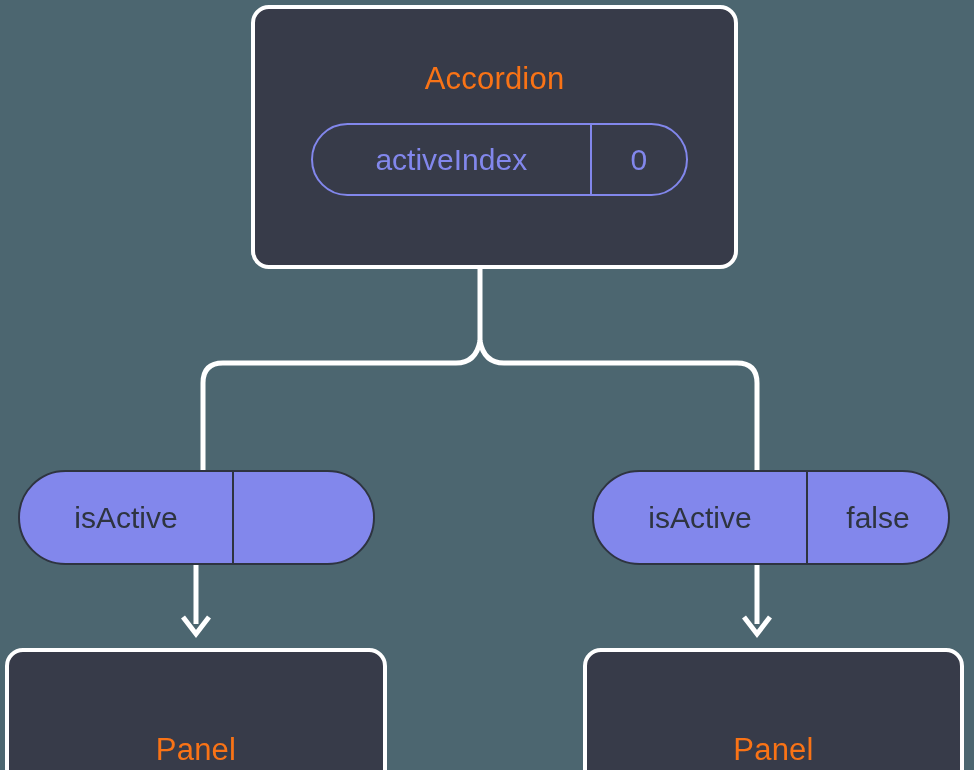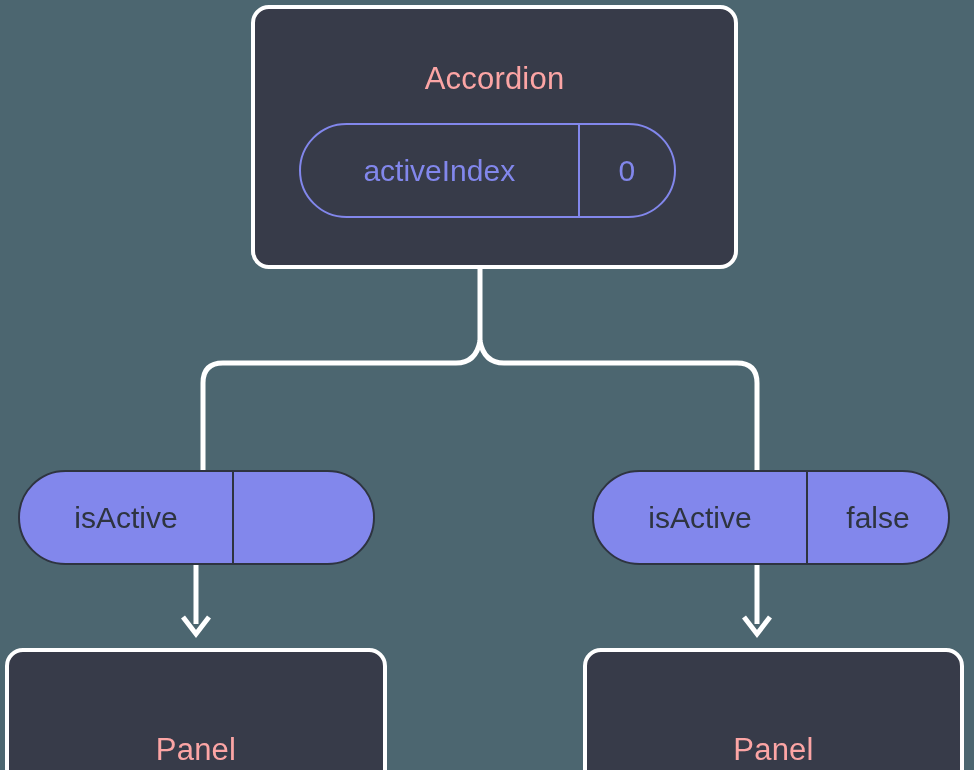--- a/index.html
+++ b/index.html
@@ -40,45 +40,45 @@
     top: 5px;
     width: 487px;
     height: 264px;
   }
 
   .comp-title {
     position: absolute;
     left: 0;
     right: 0;
     text-align: center;
-    color: #fca5a5;
+    color: #f97316;
     font-size: 31px;
     font-weight: 500;
     letter-spacing: 0.2px;
     white-space: nowrap;
   }
 
   #accordion-title { top: 52px; }
 
   
   .state-pill-outline {
     position: absolute;
     display: flex;
     align-items: stretch;
     border: 2px solid #8287ec;
     border-radius: 999px;
     box-sizing: border-box;
     overflow: hidden;
   }
 
   #active-index-pill {
-    left: 44px;
+    left: 56px;
     top: 114px;
     width: 377px;
-    height: 95px;
+    height: 73px;
   }
 
   .state-pill-outline .pill-key,
   .state-pill-outline .pill-val {
     display: flex;
     align-items: center;
     justify-content: center;
     color: #8287ec;
     font-size: 30px;
     font-weight: 400;

